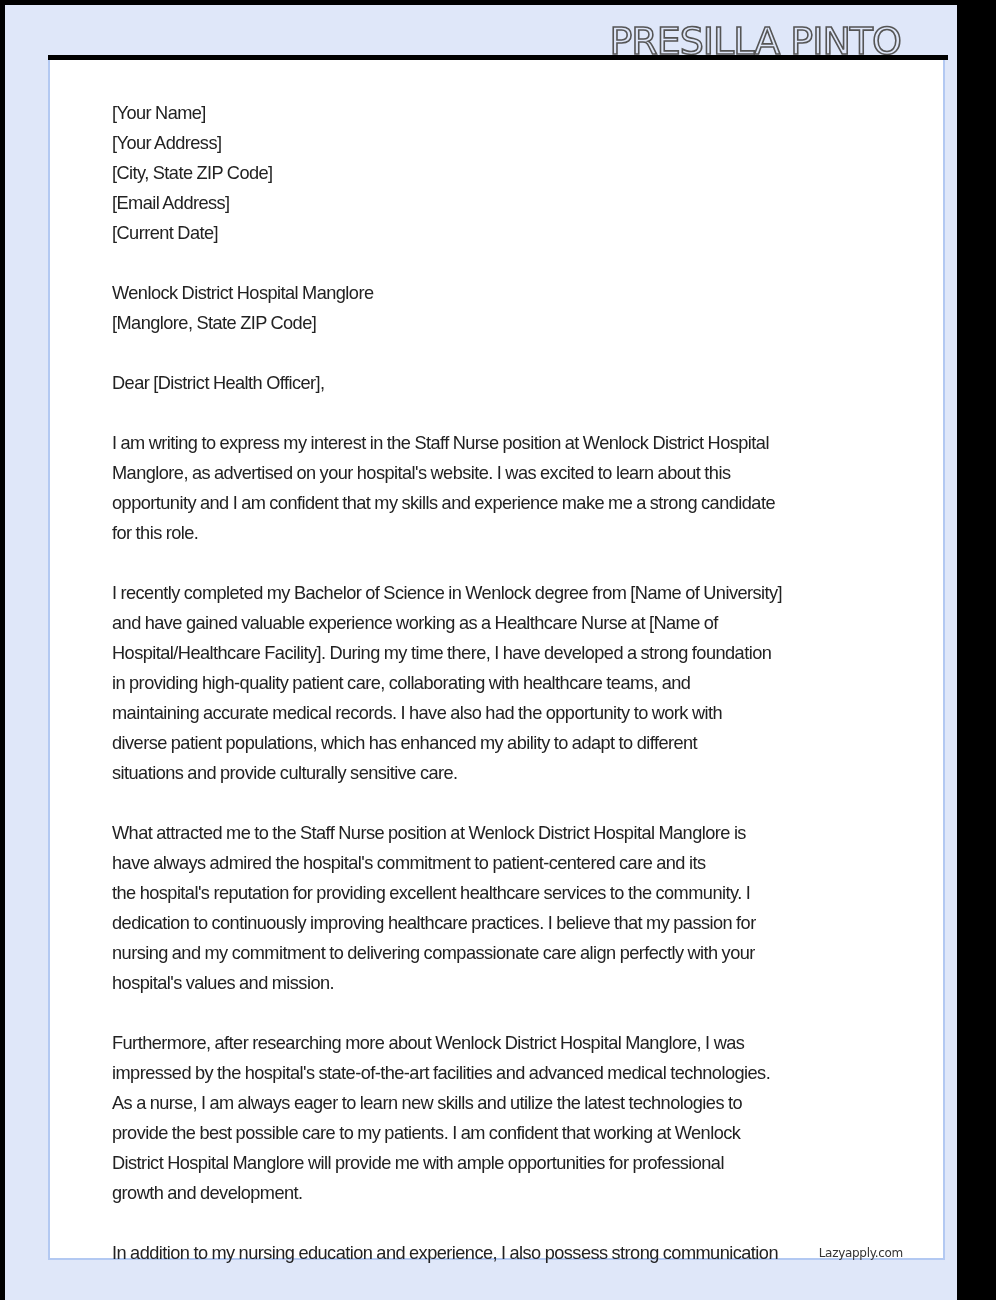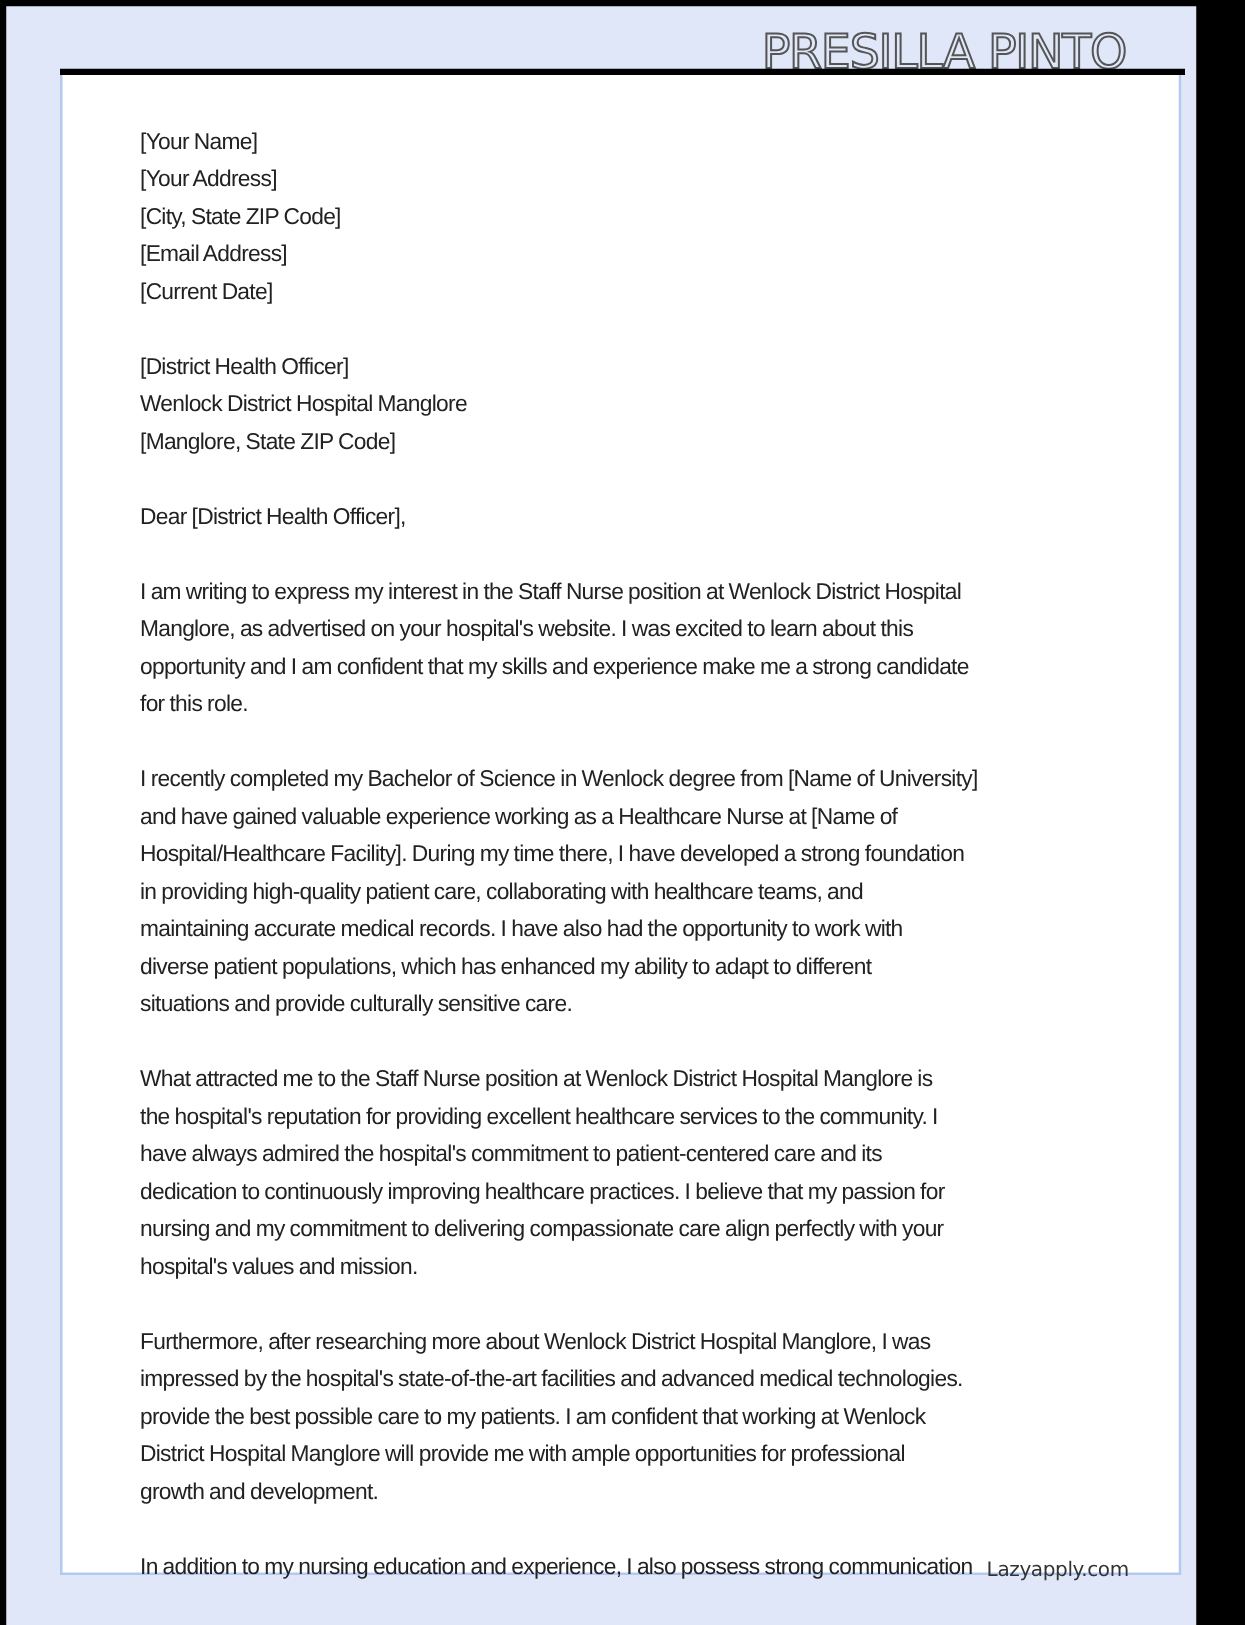--- a/index.html
+++ b/index.html
@@ -7,41 +7,40 @@
   .frame { position:absolute; left:5px; top:5px; width:952px; height:1295px; background:#dfe7f9; overflow:hidden; }
   .name { position:absolute; right:56px; top:12px; font-family:"DejaVu Sans", sans-serif; font-size:38px; letter-spacing:-1px;
           color:#dfe7f9; -webkit-text-stroke:1.6px #555; line-height:48px; }
   .topbar { position:absolute; left:43px; top:50px; width:900px; height:5px; background:#000; }
   .card { position:absolute; left:43px; top:55px; width:897px; height:1200px; background:#fff;
           border-left:2px solid #b3c9f2; border-right:2px solid #b3c9f2; border-bottom:2px solid #b3c9f2; box-sizing:border-box; }
   .text { position:absolute; left:107px; top:93px; width:800px; font-size:18.2px; line-height:30px; color:#222;
           font-family:Liberation Sans, sans-serif; letter-spacing:-0.55px; word-spacing:-0.5px; }
   .line { white-space:nowrap; height:30px; }
   .gap { height:30px; }
-  .watermark { position:absolute; right:54px; top:1241px; font-size:16px; color:#333; font-family:"DejaVu Sans", sans-serif; letter-spacing:-0.3px; }
+  .watermark { position:absolute; right:54px; top:1241px; font-size:12px; color:#333; font-family:"DejaVu Sans", sans-serif; letter-spacing:-0.3px; }
 </style>
 </head>
 <body>
 
 <div class="frame">
   <div class="name">PRESILLA PINTO</div>
   <div class="topbar"></div>
   <div class="card"></div>
   <div class="watermark">Lazyapply.com</div>
   <div class="text">
     <div>
       <div class="line">[Your Name]</div>
       <div class="line">[Your Address]</div>
       <div class="line">[City, State ZIP Code]</div>
       <div class="line">[Email Address]</div>
       <div class="line">[Current Date]</div>
     </div>
     <div class="gap"></div>
     <div>
-      <div class="line">[District Health Officer]</div>
       <div class="line">Wenlock District Hospital Manglore</div>
       <div class="line">[Manglore, State ZIP Code]</div>
     </div>
     <div class="gap"></div>
     <div class="line">Dear [District Health Officer],</div>
     <div class="gap"></div>
     <div>
       <div class="line">I am writing to express my interest in the Staff Nurse position at Wenlock District Hospital</div>
       <div class="line">Manglore, as advertised on your hospital's website. I was excited to learn about this</div>
       <div class="line">opportunity and I am confident that my skills and experience make me a strong candidate</div>
@@ -53,30 +52,31 @@
       <div class="line">and have gained valuable experience working as a Healthcare Nurse at [Name of</div>
       <div class="line">Hospital/Healthcare Facility]. During my time there, I have developed a strong foundation</div>
       <div class="line">in providing high-quality patient care, collaborating with healthcare teams, and</div>
       <div class="line">maintaining accurate medical records. I have also had the opportunity to work with</div>
       <div class="line">diverse patient populations, which has enhanced my ability to adapt to different</div>
       <div class="line">situations and provide culturally sensitive care.</div>
     </div>
     <div class="gap"></div>
     <div>
       <div class="line">What attracted me to the Staff Nurse position at Wenlock District Hospital Manglore is</div>
+      <div class="line">have always admired the hospital's commitment to patient-centered care and its</div>
       <div class="line">the hospital's reputation for providing excellent healthcare services to the community. I</div>
-      <div class="line">have always admired the hospital's commitment to patient-centered care and its</div>
       <div class="line">dedication to continuously improving healthcare practices. I believe that my passion for</div>
       <div class="line">nursing and my commitment to delivering compassionate care align perfectly with your</div>
       <div class="line">hospital's values and mission.</div>
     </div>
     <div class="gap"></div>
     <div>
       <div class="line">Furthermore, after researching more about Wenlock District Hospital Manglore, I was</div>
       <div class="line">impressed by the hospital's state-of-the-art facilities and advanced medical technologies.</div>
+      <div class="line">As a nurse, I am always eager to learn new skills and utilize the latest technologies to</div>
       <div class="line">provide the best possible care to my patients. I am confident that working at Wenlock</div>
       <div class="line">District Hospital Manglore will provide me with ample opportunities for professional</div>
       <div class="line">growth and development.</div>
     </div>
     <div class="gap"></div>
     <div>
       <div class="line">In addition to my nursing education and experience, I also possess strong communication</div>
     </div>
   </div>
 </div>

